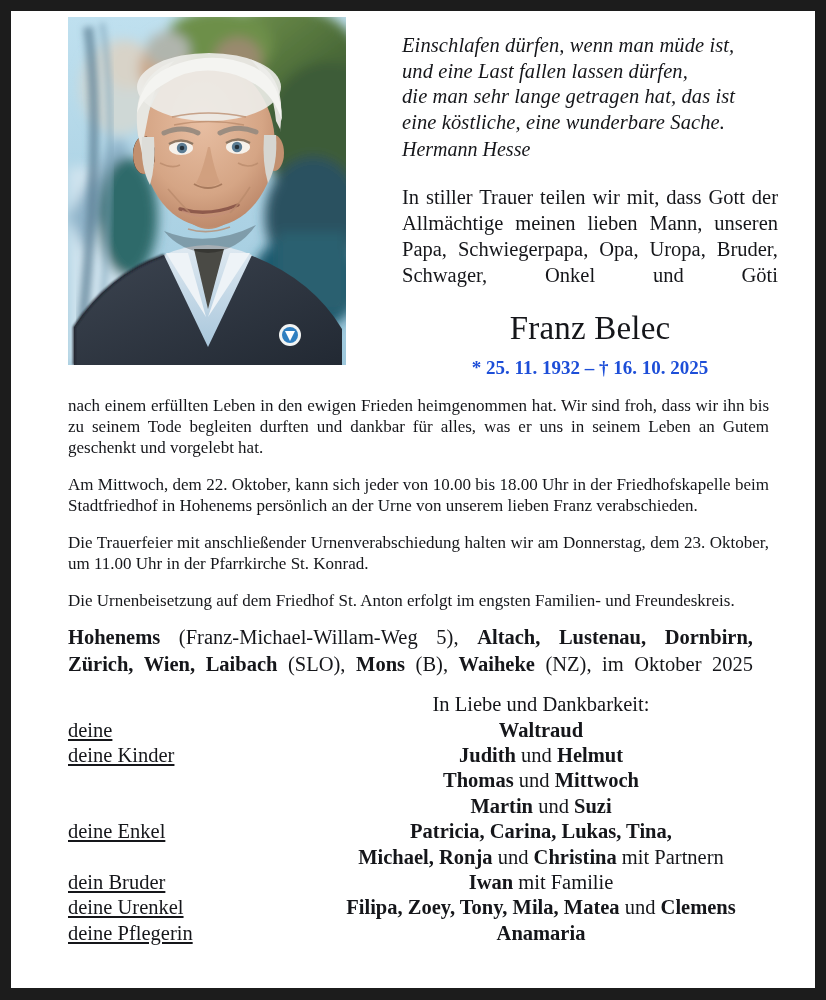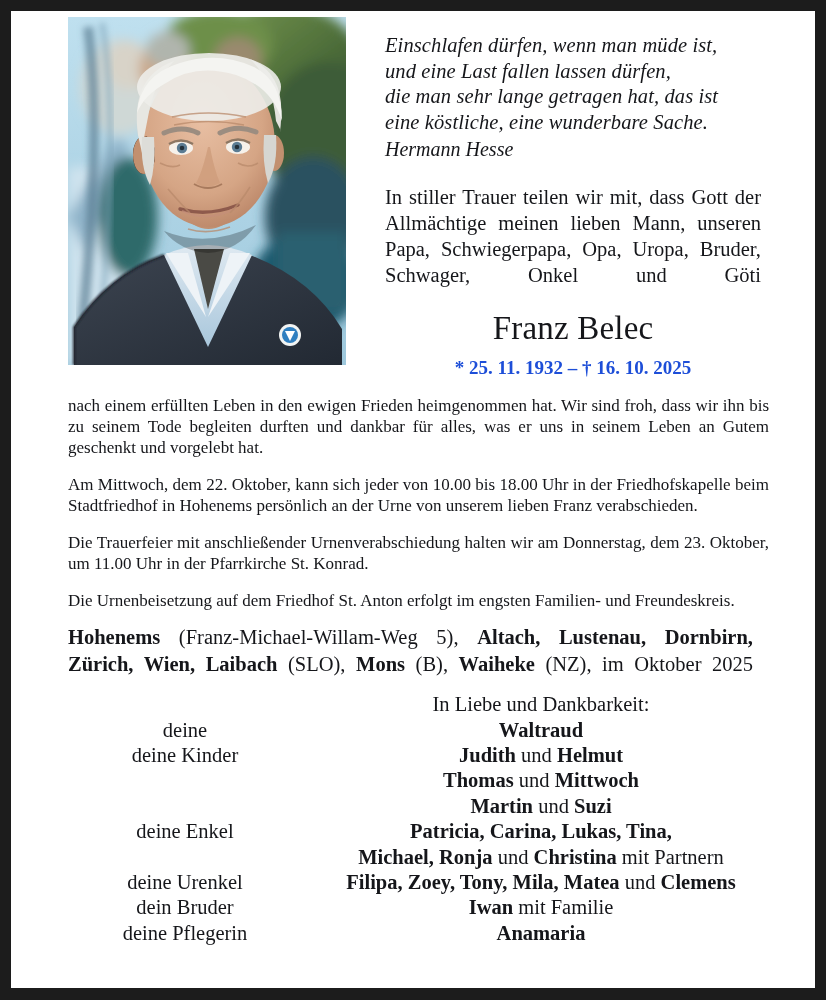--- a/index.html
+++ b/index.html
@@ -43,21 +43,21 @@
     height: 348px;
     flex: 0 0 278px;
     position: relative;
     overflow: hidden;
     background: #7fa9bf;
   }
   .photo-frame svg { display: block; width: 100%; height: 100%; }
 
   .head-col {
     flex: 1 1 auto;
-    padding-left: 39px;
+    padding-left: 56px;
     padding-top: 16px;
     box-sizing: border-box;
   }
 
   .quote {
     font-style: italic;
     font-size: 20.5px;
     line-height: 25.5px;
     color: #15161a;
     letter-spacing: 0.1px;
@@ -132,24 +132,25 @@
     border-collapse: collapse;
   }
   .family td {
     font-size: 20.5px;
     line-height: 25.4px;
     color: #15161a;
     vertical-align: baseline;
     padding: 0;
   }
   .family td.rel {
-    text-align: center;
+    text-align: left;
     width: 234px;
     padding-right: 11px;
     white-space: nowrap;
+    text-decoration: underline;
   }
   .family td.nm { text-align: center; }
   .family td.nm b { font-weight: bold; }
 </style>
 </head>
 <body>
 
 <div class="notice">
   <div class="sheet">
 
@@ -331,28 +332,28 @@
           </tr>
           <tr>
             <td class="rel">deine Enkel</td>
             <td class="nm"><b>Patricia, Carina, Lukas, Tina,</b></td>
           </tr>
           <tr>
             <td class="rel"></td>
             <td class="nm"><b>Michael, Ronja</b><span> und </span><b>Christina</b><span> mit Partnern</span></td>
           </tr>
           <tr>
+            <td class="rel">dein Bruder</td>
+            <td class="nm"><b>Iwan</b><span> mit Familie</span></td>
+          </tr>
+          <tr>
             <td class="rel">deine Urenkel</td>
             <td class="nm"><b>Filipa, Zoey, Tony, Mila, Matea</b><span> und </span><b>Clemens</b></td>
           </tr>
           <tr>
-            <td class="rel">dein Bruder</td>
-            <td class="nm"><b>Iwan</b><span> mit Familie</span></td>
-          </tr>
-          <tr>
             <td class="rel">deine Pflegerin</td>
             <td class="nm"><b>Anamaria</b></td>
           </tr>
         </tbody>
     </table>
 
   </div>
 </div>
 
 </body></html>

